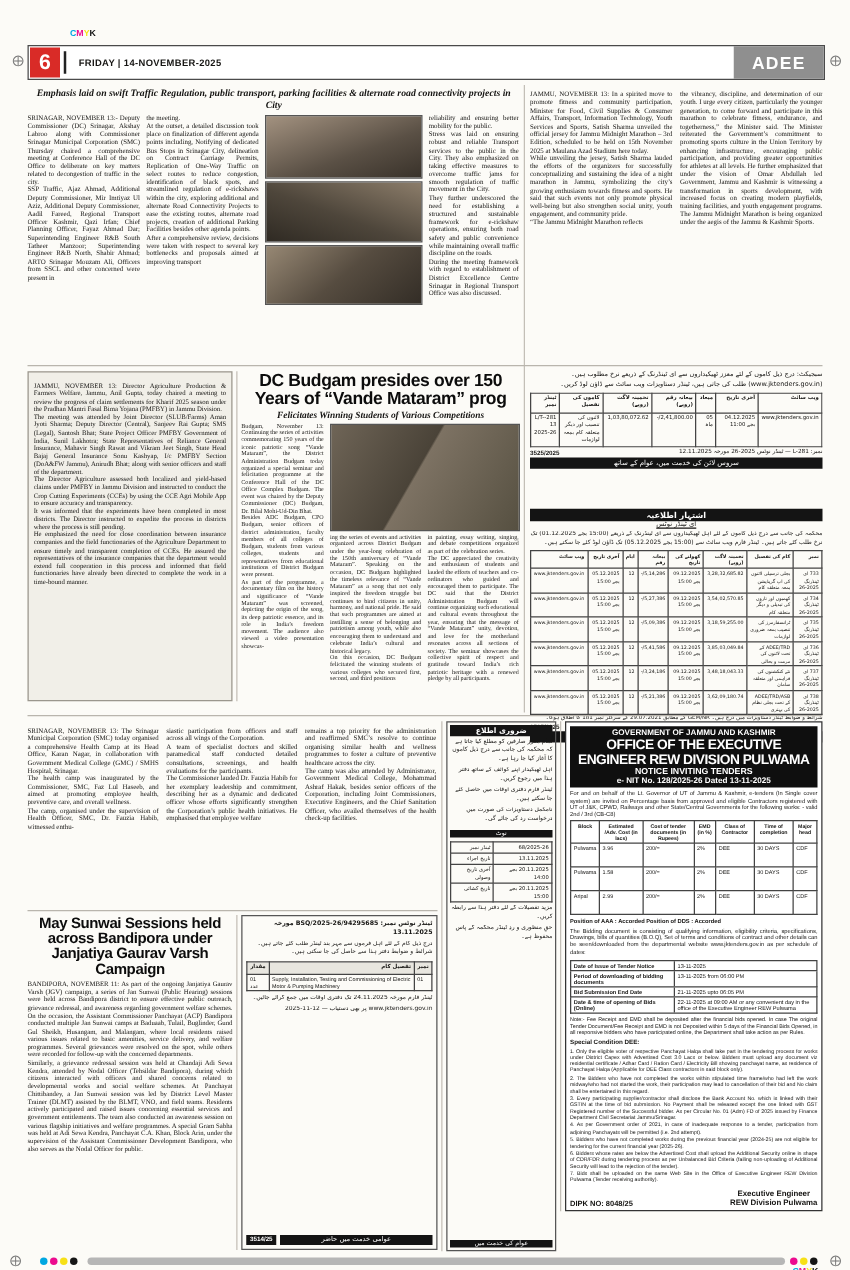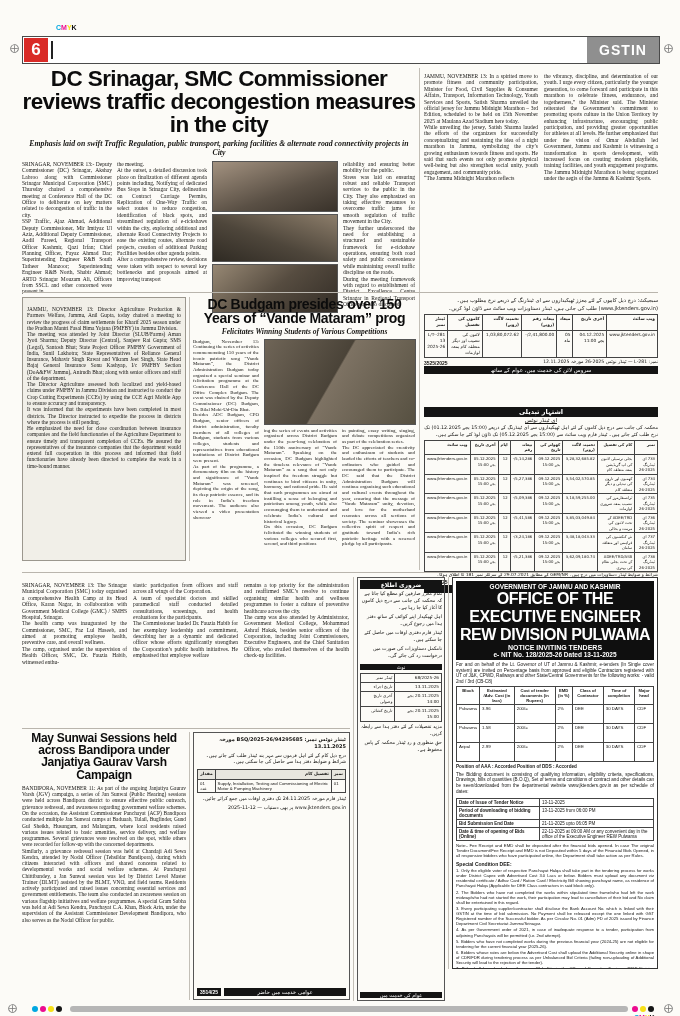--- a/index.html
+++ b/index.html
@@ -38,21 +38,21 @@
   
   .ur{direction:rtl;font-family:"DejaVu Sans",sans-serif;text-align:right;line-height:1.45;overflow:hidden;}
   .blackbar{background:#141414;color:#fff;text-align:center;font-family:"DejaVu Sans",sans-serif;overflow:hidden;}
   table{border-collapse:collapse;width:100%;}
   .ntab td,.ntab th{border:1px solid #444;padding:1px 2px;vertical-align:top;overflow:hidden;}
   
   .t-box{border:1px solid #333;background:#fff;padding:3px;box-sizing:border-box;
          font-family:"Liberation Sans",sans-serif;overflow:hidden;}
   .t-head{background:#0f0f0f;color:#fff;text-align:center;padding:2px 1px;font-weight:bold;}
   .t-head .l1{font-size:6.5px;}
-  .t-head .l2{font-size:16px;letter-spacing:-.4px;}
+  .t-head .l2{font-size:11px;letter-spacing:-.4px;}
   .t-head .l3{font-size:7px;}
   .t-head .l4{font-size:6.5px;}
   .t-intro{font-size:4.6px;line-height:1.2;text-align:justify;margin:2px 0;}
   .t-tab th{font-size:4.2px;font-weight:bold;}
   .t-tab td{font-size:4.4px;height:16px;}
   .t-line{font-size:4.6px;line-height:1.25;margin-top:2px;text-align:justify;}
   .srow{display:flex;border:1px solid #444;border-top:none;font-size:4.5px;}
   .srow:first-child{border-top:1px solid #444;}
   .srow span:first-child{width:78px;border-right:1px solid #444;padding:1px 2px;font-weight:bold;}
   .srow span:last-child{flex:1;padding:1px 2px;}
@@ -68,25 +68,25 @@
 
   <div class="regmark" style="left:10px;top:44px;">⨁</div>
   <div class="regmark" style="left:664px;top:44px;">⨁</div>
   <div class="cmyk-mini" style="left:56px;top:24px;">
     <span class="c">C</span><span class="m">M</span><span class="y">Y</span><span class="k">K</span>
   </div>
 
   <header class="abs masthead">
     <div class="pageno">6</div>
     <div class="mast-sep"></div>
-    <div class="news-tag">GSTIN</div>
+    <div class="mast-date">FRIDAY | 14-NOVEMBER-2025</div>
+    <div class="news-tag">ADEE</div>
   </header>
 
   <section class="abs" style="left:22px;top:68px;width:394px;height:222px;">
-    <div class="hl" style="font-size:22.5px;">DC Srinagar, SMC Commissioner reviews traffic decongestion measures in the city</div>
     <div class="deck" style="font-size:7.8px;margin-top:2px;">Emphasis laid on swift Traffic Regulation, public transport, parking facilities &amp; alternate road connectivity projects in City</div>
     <div class="cols" style="gap:5px;margin-top:4px;height:152px;">
       <div class="body-t" style="width:90px;">SRINAGAR, NOVEMBER 13:- Deputy Commissioner (DC) Srinagar, Akshay Labroo along with Commissioner Srinagar Municipal Corporation (SMC) Thursday chaired a comprehensive meeting at Conference Hall of the DC Office to deliberate on key matters related to decongestion of traffic in the city.
 SSP Traffic, Ajaz Ahmad, Additional Deputy Commissioner, Mir Imtiyaz Ul Aziz, Additional Deputy Commissioner, Aadil Fareed, Regional Transport Officer Kashmir, Qazi Irfan; Chief Planning Officer, Fayaz Ahmad Dar; Superintending Engineer R&amp;B South Tatheer Manzoor; Superintending Engineer R&amp;B North, Shabir Ahmad; ARTO Srinagar Mouzam Ali, Officers from SSCL and other concerned were present in</div>
       <div class="body-t" style="width:90px;">the meeting.
 At the outset, a detailed discussion took place on finalization of different agenda points including, Notifying of dedicated Bus Stops in Srinagar City, delineation on Contract Carriage Permits, Replication of One-Way Traffic on select routes to reduce congestion, identification of black spots, and streamlined regulation of e-rickshaws within the city, exploring additional and alternate Road Connectivity Projects to ease the existing routes, alternate road projects, creation of additional Parking Facilities besides other agenda points.
 After a comprehensive review, decisions were taken with respect to several key bottlenecks and proposals aimed at improving transport</div>
       <div style="width:126px;display:flex;flex-direction:column;gap:2px;">
         <div class="ph" style="height:50px;background:linear-gradient(160deg,#a39280,#5a5045 60%,#39322a);"></div>
         <div class="ph" style="height:47px;background:linear-gradient(200deg,#8c7d6a,#4e463b 55%,#2f2a23);"></div>
@@ -167,21 +167,21 @@
     </tbody>
       </table>
     <div style="display:flex;justify-content:space-between;align-items:center;margin-top:1px;">
       <div style="font-family:'Liberation Sans',sans-serif;font-weight:bold;font-size:5px;">3525/2025</div>
       <div class="ur" style="font-size:4.6px;">نمبر: 281-L — ٹینڈر نوٹس 2025-26 مورخہ 12.11.2025</div>
     </div>
     <div class="blackbar" style="font-size:5.6px;padding:1px;">سروس لائن کی خدمت میں، عوام کے ساتھ</div>
   </section>
 
   <section class="abs" style="left:424px;top:407px;width:234px;height:163px;">
-    <div class="blackbar" style="font-size:6.5px;font-weight:bold;padding:1px;">اشتہار تبدیلی</div>
+    <div class="blackbar" style="font-size:6.5px;font-weight:bold;padding:1px;">اشتہار اطلاعیہ</div>
     <div class="ur" style="font-size:5.4px;text-align:center;text-decoration:underline;">ای ٹینڈر نوٹس</div>
     <div class="ur" style="font-size:4.8px;">محکمہ کی جانب سے درج ذیل کاموں کے لئے اہل ٹھیکیداروں سے ای ٹینڈرنگ کے ذریعے (15:00 بجے 01.12.2025) تک نرخ طلب کئے جاتے ہیں۔ ٹینڈر فارم ویب سائٹ سے (15:00 بجے 05.12.2025) تک ڈاؤن لوڈ کئے جا سکتے ہیں۔</div>
     <table class="ntab" style="margin-top:1px;">
       <thead>
         <tr>
             <th class="ur" style="font-size:3.9px;">ویب سائٹ</th>
             <th class="ur" style="font-size:3.9px;">آخری تاریخ</th>
             <th class="ur" style="font-size:3.9px;">ایام</th>
             <th class="ur" style="font-size:3.9px;">بیعانہ رقم</th>
             <th class="ur" style="font-size:3.9px;">کھولنے کی تاریخ</th>

